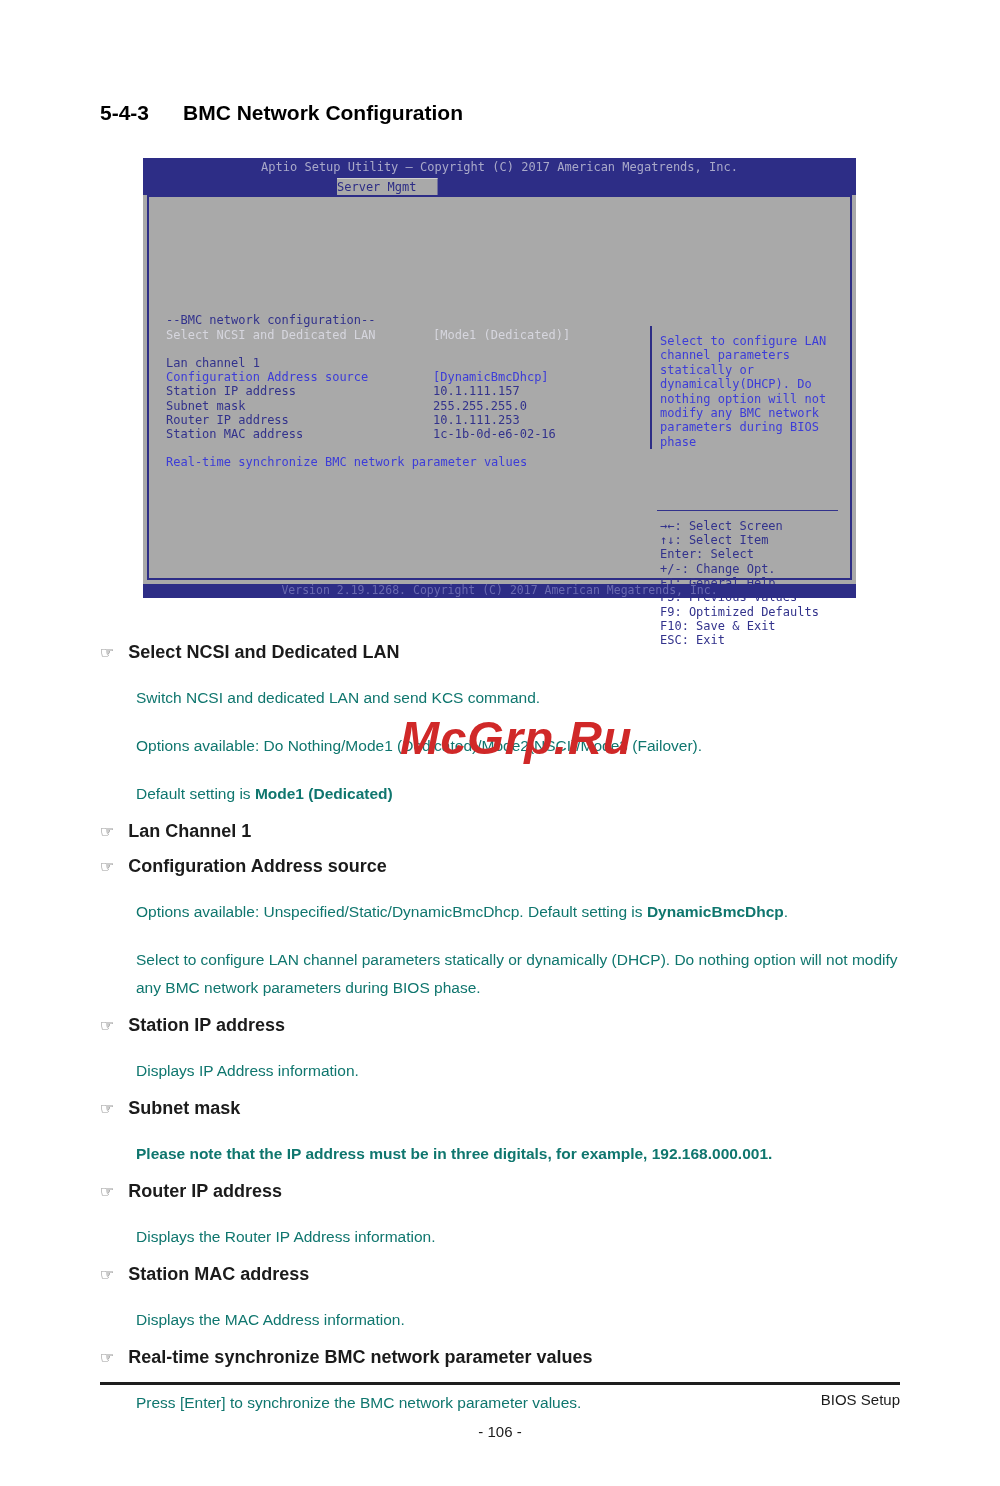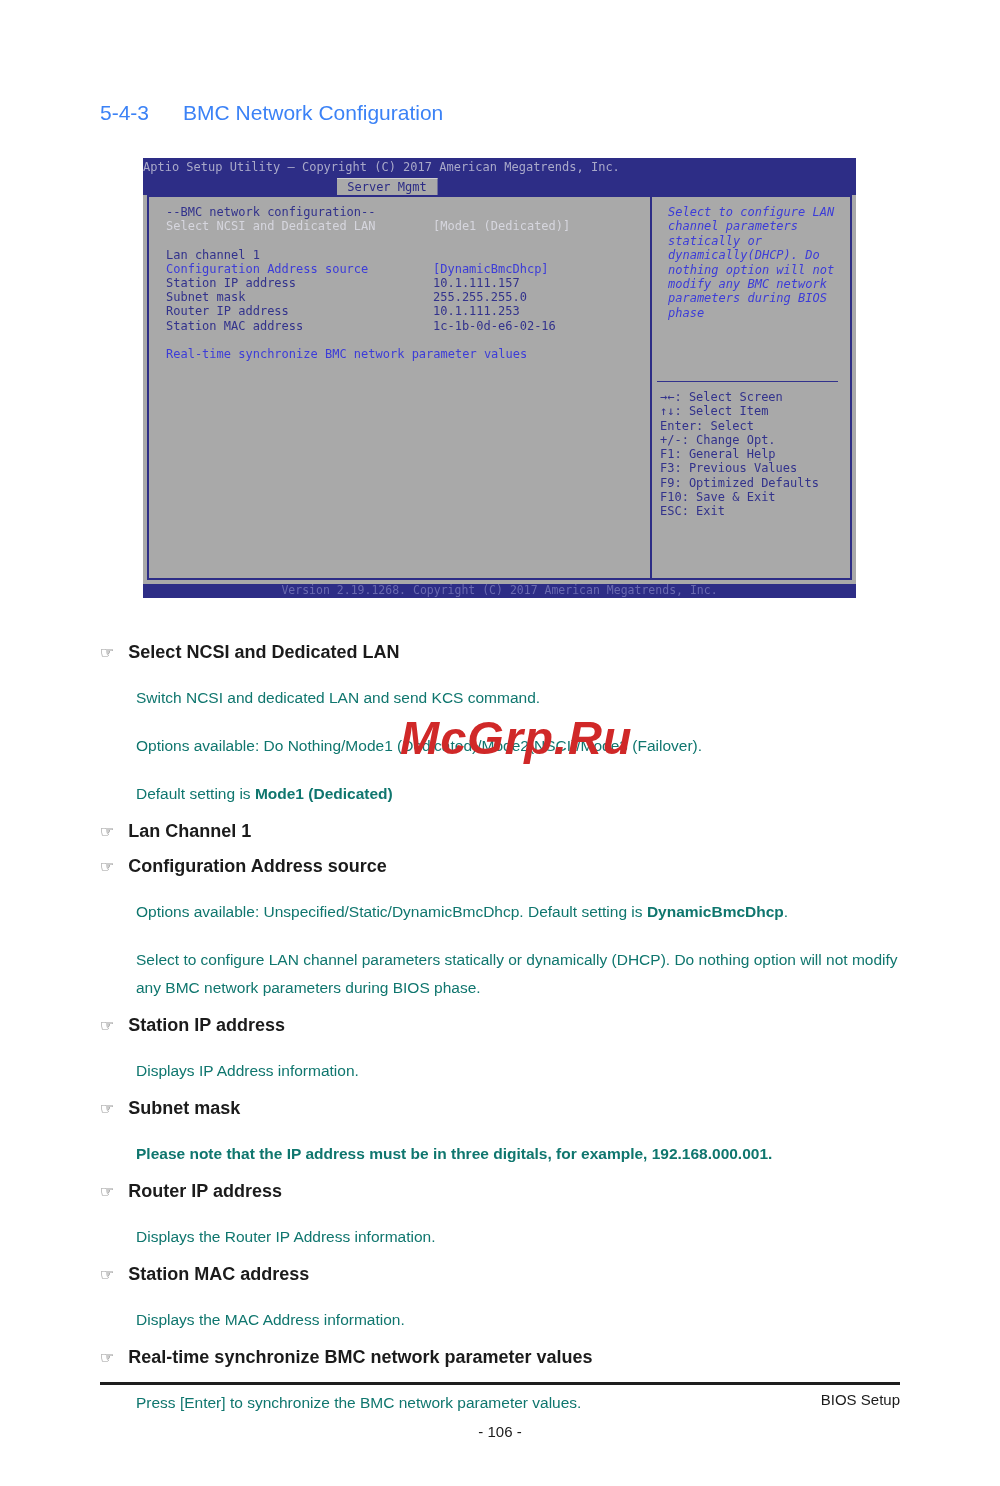--- a/index.html
+++ b/index.html
@@ -4,57 +4,57 @@
 <style>
   * { margin:0; padding:0; box-sizing:border-box; }
   html,body { background:#ffffff; }
   body {
     width:1000px; height:1486px; position:relative;
     font-family:"Liberation Sans", sans-serif; color:var(--body_text,#222);
     overflow:hidden;
   }
   .page-heading {
     position:absolute; left:100px; top:101px;
-    display:flex; gap:34px; font-size:21px; font-weight:normal; color:#3b82f6;
+    display:flex; gap:34px; font-size:21px; font-weight:bold; color:#000000;
   }
   
   .bios {
     position:absolute; left:143px; top:158px; width:713px; height:440px;
     background:var(--screen_grey,#a9a9a9);
     font-family:"DejaVu Sans Mono", monospace; font-size:12px;
   }
   .bios-titlebar {
     position:absolute; left:0; top:0; width:100%; height:19px;
     background:var(--navy,#2d2d86); color:var(--titlebar_text,#a9a9c9);
-    text-align:left; line-height:19px; white-space:nowrap;
+    text-align:center; line-height:19px; white-space:nowrap;
   }
   .bios-tabrow {
     position:absolute; left:0; top:19px; width:100%; height:18px;
     background:var(--navy,#2d2d86);
   }
   .bios-tab {
     position:absolute; left:194px; top:1px; width:101px; height:17px;
     background:var(--screen_grey,#a9a9a9); color:var(--navy,#2d2d86);
-    text-align:center; line-height:16px;
+    text-align:left; line-height:16px;
     border-top:1px solid #cfcfcf; border-right:1px solid #70709c;
   }
   .bios-main {
     position:absolute; left:4px; top:37px; width:705px; height:385px;
-    border:2px solid var(--navy,#2d2d86); display:flex;
+    border:2px solid var(--navy,#2d2d86); display:flex;align-items:center;
   }
   .bios-left { width:501px; padding:8px 16px 0 17px; }
   .bios-row { height:14.2px; position:relative; white-space:pre; }
   .bios-val { position:absolute; left:267px; top:0; }
   .navy { color:var(--item_text,#32328c); }
   .blue { color:var(--highlight_blue,#3c3cd8); }
   .sel  { color:var(--selected_text,#d6d6de); }
   .bios-right { flex:1; border-left:2px solid var(--navy,#2d2d86); position:relative; }
   .bios-help {
-    padding:8px 6px 0 16px; color:var(--highlight_blue,#3c3cd8);
-    white-space:pre-line; line-height:14.4px;font-style:italic;
+    padding:8px 6px 0 8px; color:var(--highlight_blue,#3c3cd8);
+    white-space:pre-line; line-height:14.4px;
   }
   .bios-sep { position:absolute; left:5px; right:12px; top:184px; height:1px; background:var(--item_text,#32328c); }
   .bios-legend { position:absolute; left:8px; top:193px; color:var(--item_text,#32328c); line-height:14.3px; white-space:pre; }
   .bios-version {
     position:absolute; left:0; right:0; bottom:0; height:14px;
     background:var(--navy,#2d2d86); color:var(--version_text,#6a6ab0);
     text-align:center; line-height:13px; font-size:11.5px; white-space:nowrap;
   }
   
   .sections { position:absolute; left:100px; top:629px; width:815px; }

